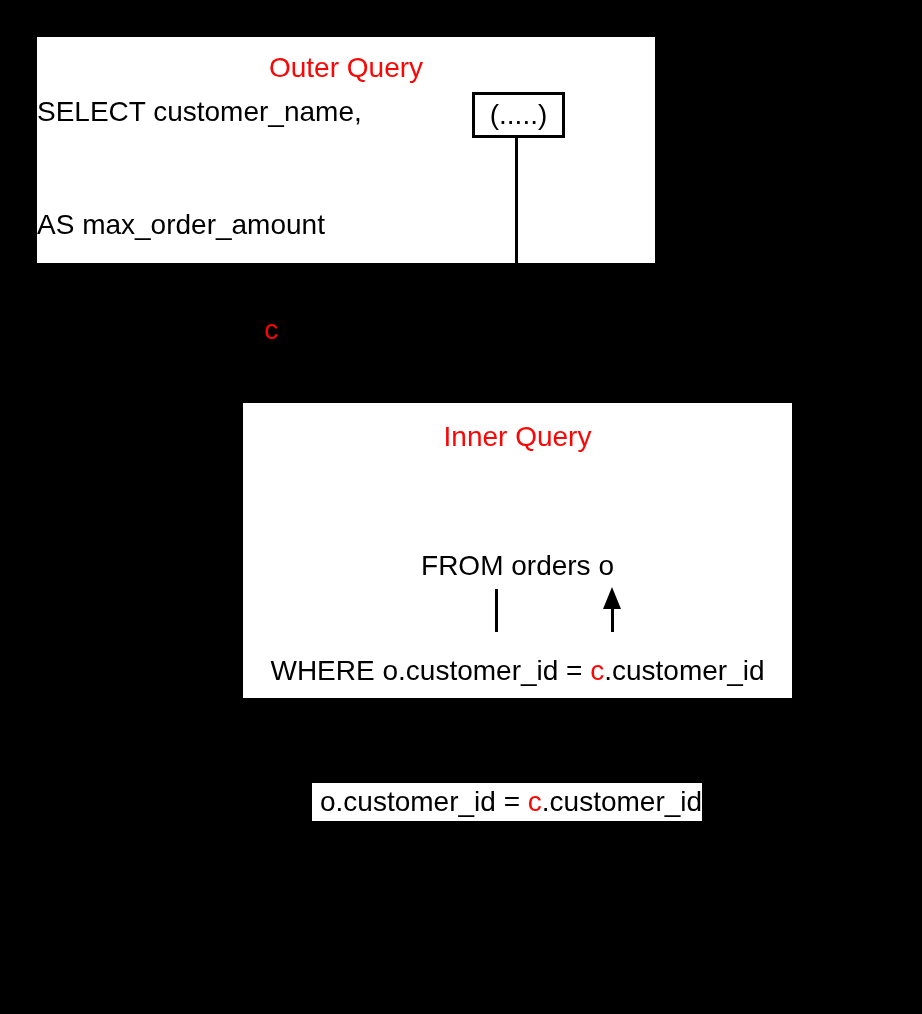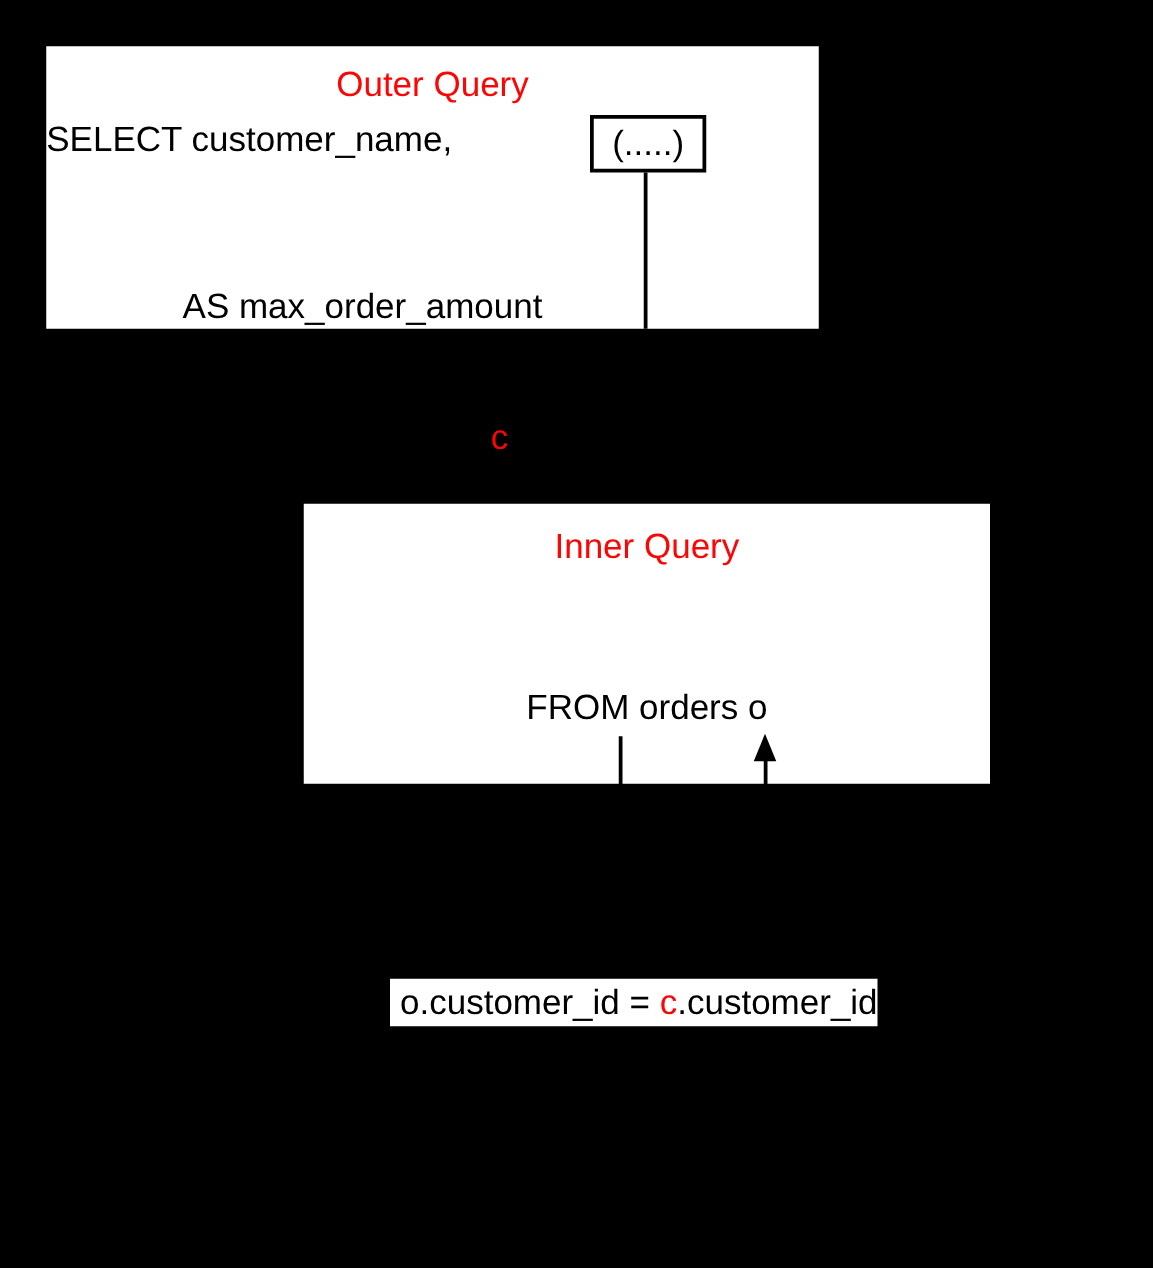--- a/index.html
+++ b/index.html
@@ -57,42 +57,42 @@
     border: 3px solid var(--ink);
     background: var(--panel);
     display: flex;
     align-items: center;
     justify-content: center;
     font-size: 28px;
     white-space: pre;
   }
   .oq-tail {
     position: absolute;
-    top: 120px; left: 0; width: 506px;
-    text-align: center;
+    top: 100px; left: 0; width: 506px;
+    text-align: left;
   }
   
   .vline {
     position: absolute;
     width: 3px;
     background: var(--ink);
   }
   .oq-connector { left: 478px; top: 101px; height: 125px; }
   .iq-connector { left: 252px; top: 186px; height: 43px; }
   .arrow-shaft  { left: 368px; top: 202px; height: 27px; }
   .arrowhead {
     position: absolute;
     left: 360px; top: 184px;
     width: 0; height: 0;
     border-left: 9.5px solid transparent;
     border-right: 9.5px solid transparent;
     border-bottom: 22px solid var(--ink);
   }
   
-  .inner-box { left: 243px; top: 403px; width: 549px; height: 224px; }
+  .inner-box { left: 243px; top: 403px; width: 549px; height: 295px; }
   .inner-box .box-title { top: 17px; }
   .iq-body {
     position: absolute;
     top: 75px; left: 0; width: 100%;
     text-align: center;
   }
   
   .condition-strip {
     position: absolute;
     left: 312px; top: 783px;
@@ -125,20 +125,21 @@
     </div>
 
     <div class="vline oq-connector"></div>
   </div>
 
   <div class="panel inner-box">
     <div class="box-title">Inner Query</div>
 
     <div class="iq-body sql-text">
       <div>FROM orders o</div>
+      <div><span>WHERE o.customer_id = </span><span class="red">c</span><span>.customer_id</span></div>
     </div>
 
     <div class="vline iq-connector"></div>
     <div class="arrowhead"></div>
     <div class="vline arrow-shaft"></div>
   </div>
 
   <div class="condition-strip"><span>o.customer_id = </span><span class="red">c</span><span>.customer_id</span></div>
 
 </div>

